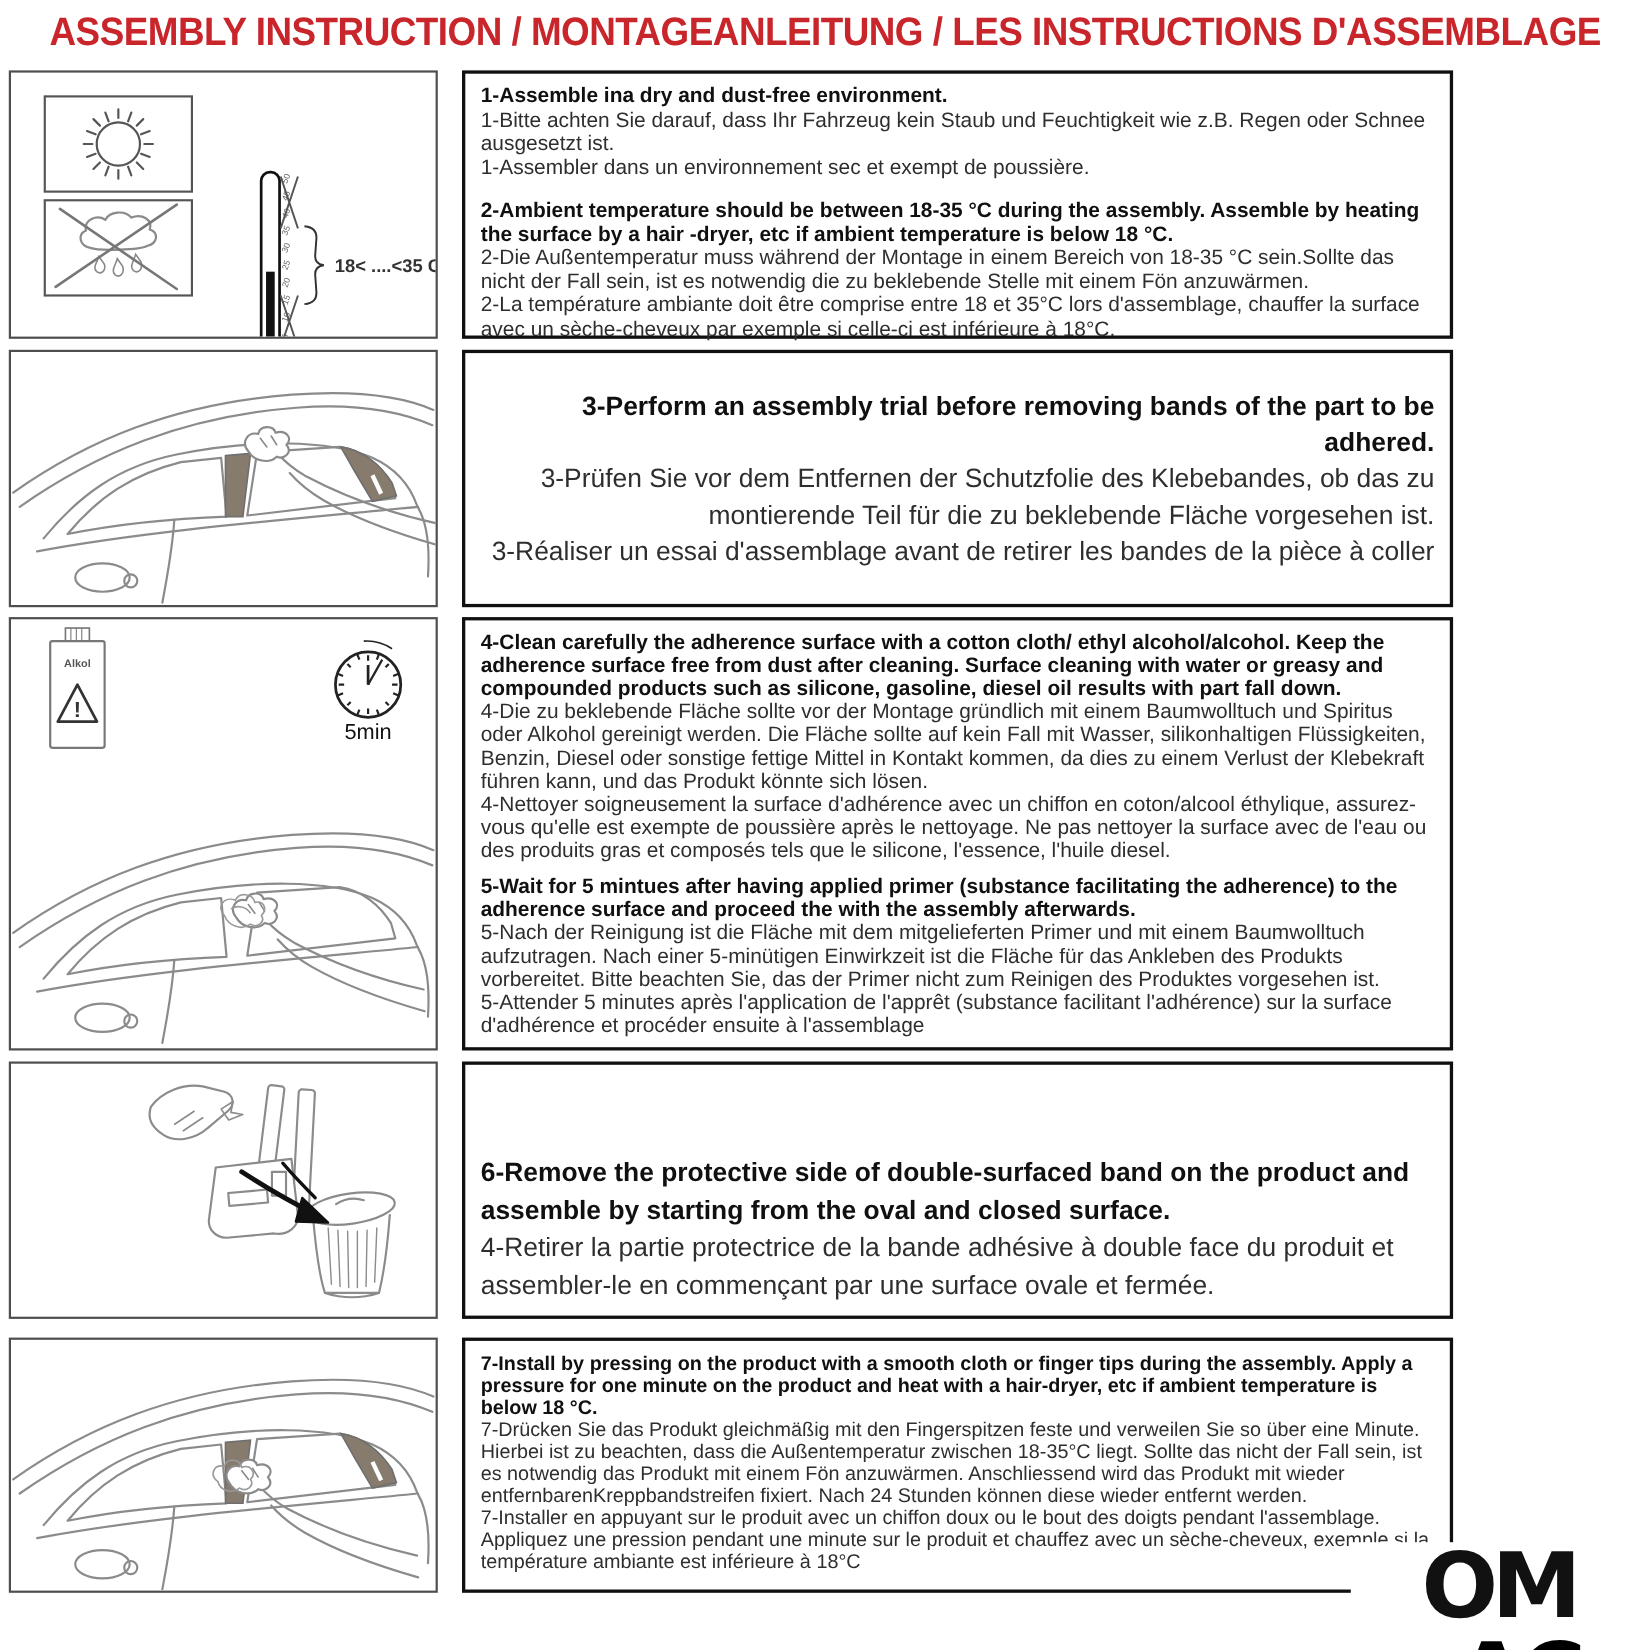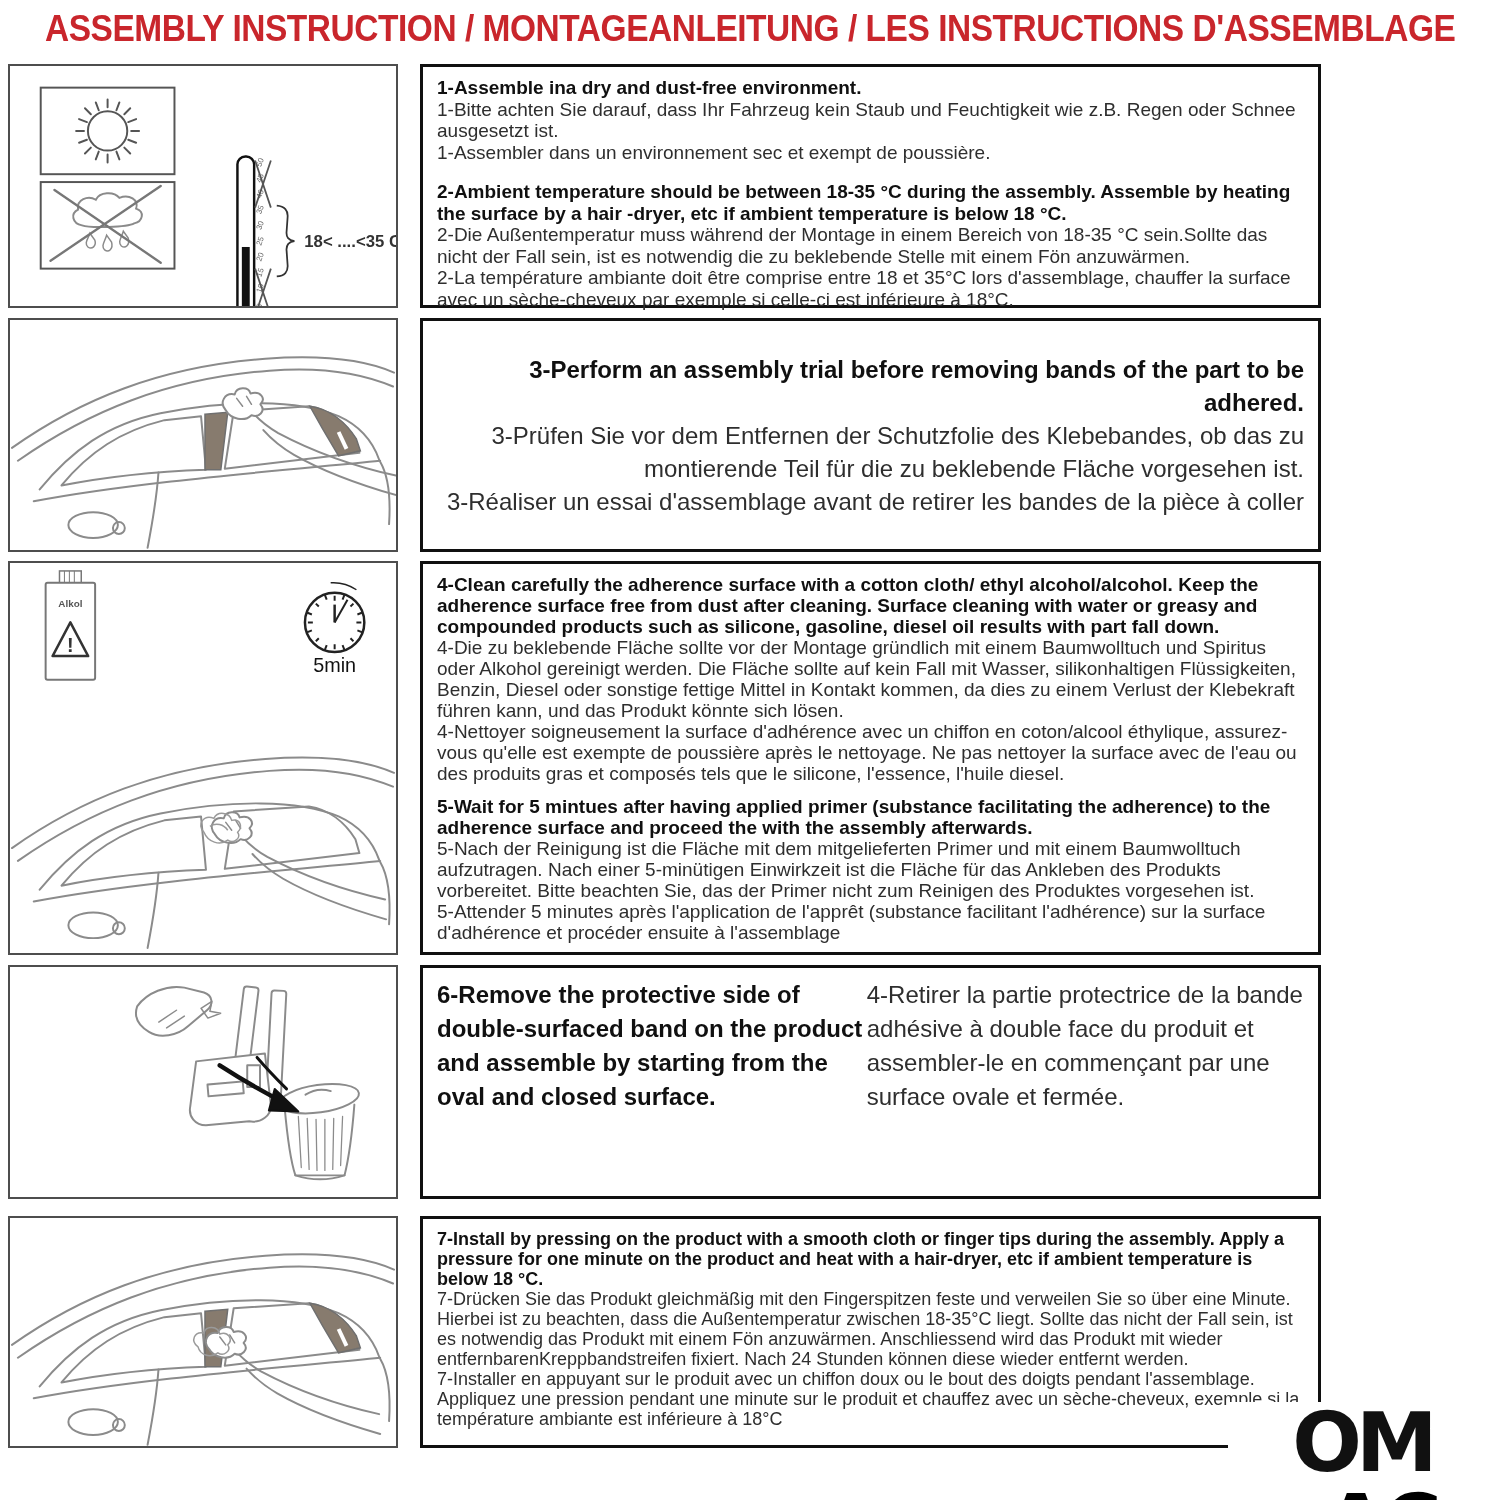--- a/index.html
+++ b/index.html
@@ -11,21 +11,21 @@
   .illu{position:absolute;left:8px;width:390px;border:2px solid #4e4e4e;background:#fff;box-sizing:border-box;}
   .txt{position:absolute;left:420px;width:901px;border:3px solid #101010;background:#fff;
     box-sizing:border-box;padding:10px 14px;}
   .b{font-weight:bold;color:#101010;}
   .r{font-weight:normal;color:#2e2e2e;}
   .s1 p{margin:0;font-size:19px;line-height:21.5px;}
   .s2 p{margin:0;font-size:24px;line-height:33px;}
   .s2{display:flex;flex-direction:column;justify-content:center;text-align:right;}
   .s3 p{margin:0;font-size:19px;line-height:21px;}
   .s4 p{margin:0;font-size:24px;line-height:34px;}
-  .s4{display:flex;flex-direction:row;justify-content:flex-end;}
+  .s4{display:flex;flex-direction:column;justify-content:flex-end;}
   .s5 p{margin:0;font-size:18px;line-height:20px;}
   .gap{height:18px;}
   .gap-s{height:12px;}
   svg{display:block;}
   .logo{position:absolute;left:1228px;top:1402px;width:262px;height:96px;background:#fff;
     display:flex;align-items:center;padding-left:6px;box-sizing:border-box;flex-direction:column;}
   .logo span{font-family:"DejaVu Sans", sans-serif;font-weight:900;font-size:82px;
     letter-spacing:-6px;line-height:82px;}
 </style>
 </head>

